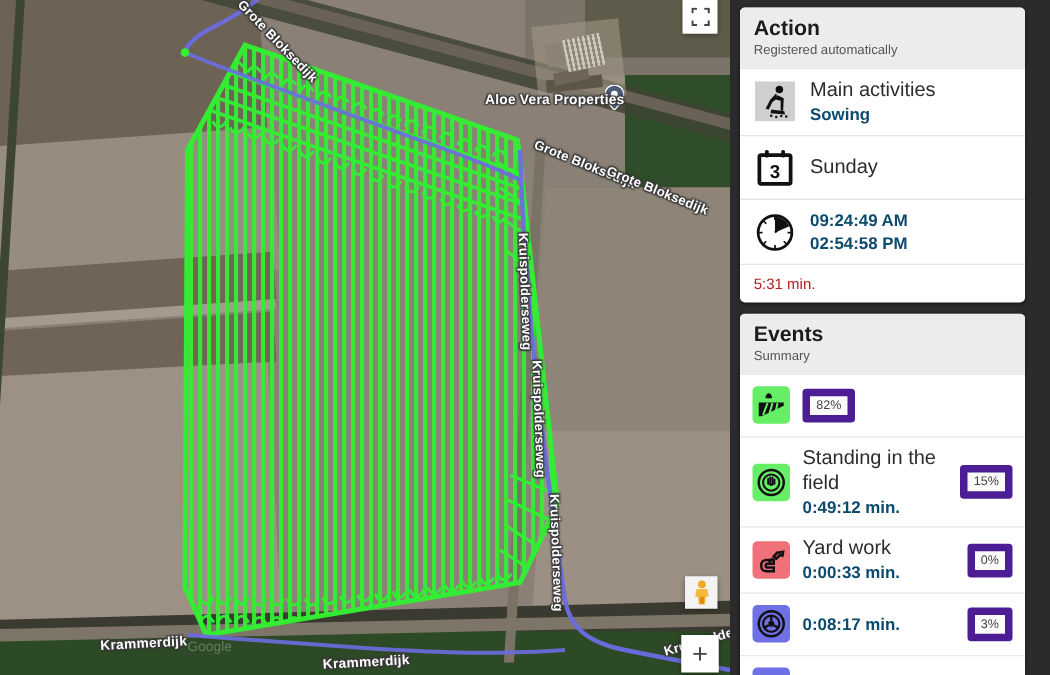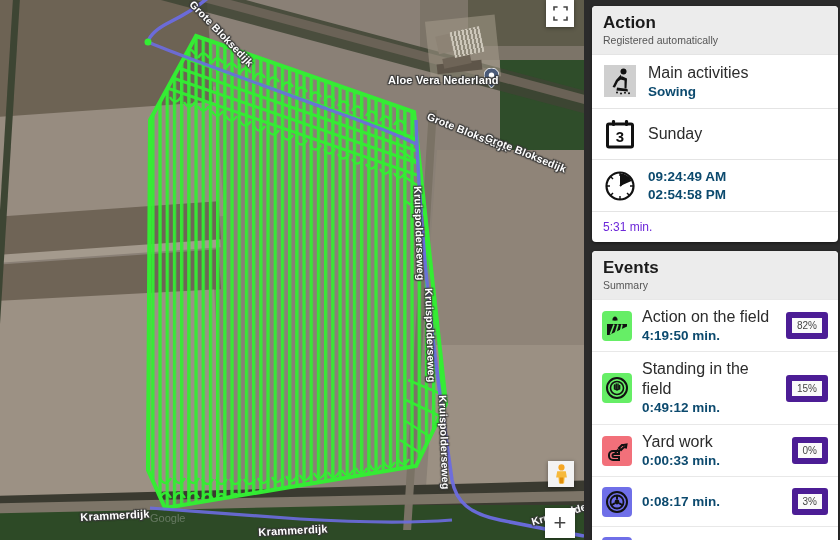--- a/index.html
+++ b/index.html
@@ -98,42 +98,42 @@
     position:absolute; background:#fff; box-shadow:0 1px 4px rgba(0,0,0,.4);
     display:flex; align-items:center; justify-content:center;
   }
   .ctl-fullscreen { left:546px; top:-1px; width:28px; height:28px; }
   .ctl-plus { left:545px; top:508px; width:30px; height:30px; }
   .ctl-pegman { left:548px; top:461px; width:26px; height:26px; background:#f3f3f3; }
 
   
   #side {
     width:256px; height:536px; background:#2b2b2b;
-    padding:6px 2px 0 8px; display:flex; flex-direction:column; gap:9px;
+    padding:6px 20px 0 8px; display:flex; flex-direction:column; gap:9px;
   }
   .card {
     background:#fff; border-radius:4px; overflow:hidden;
     box-shadow:0 1px 3px rgba(0,0,0,.5);
     flex-shrink:0;
   }
   .card-head { background:#ececec; padding:7px 11px 8px 11px; }
   .card-title { font-size:17px; font-weight:700; color:#1b1b1b; line-height:1.15; }
   .card-sub { font-size:10.5px; color:#555; margin-top:1px; }
 
   .row {
     display:flex; align-items:center; gap:11px;
     padding:8px 11px; border-top:1px solid #e4e4e4;
     min-height:48px;
   }
   .row:first-of-type { border-top:none; }
   .row-icon { width:34px; height:34px; flex:0 0 34px; display:flex; align-items:center; justify-content:center; }
   .row-text { flex:1 1 auto; min-width:0; }
   .row-l1 { font-size:16px; color:#2c2c2c; line-height:1.25; }
   .row-l2 { font-size:13.5px; font-weight:700; color:#0c4a6e; line-height:1.3; }
-  .row-plain { padding:8px 11px; font-size:12px; color:#6d28d9; border-top:1px solid #e4e4e4; }
+  .row-plain { padding:8px 11px; font-size:12px; color:#b91c1c; border-top:1px solid #e4e4e4; }
 
   .props-row {
     display:flex; align-items:center; gap:9px;
     padding:8px 11px; border-top:1px solid #d8d8d8; background:#f2f2f2;
   }
   .props-label { flex:1; font-size:12.5px; font-weight:700; color:#222; }
 
   .ev-icon {
     width:30px; height:30px; flex:0 0 30px; border-radius:4px;
     display:flex; align-items:center; justify-content:center;
@@ -241,21 +241,21 @@
                C456,502 470,514 500,520 C530,526 560,532 584,536" fill="none" stroke="#6b6be0" stroke-width="3.5" opacity="0.95"></path>
       <path d="M150,508 C200,512 260,516 300,519 C350,522 400,524 452,520" fill="none" stroke="#6b6be0" stroke-width="3.2" opacity="0.9"></path>
       <circle cx="148" cy="42" r="3.5" fill="#33ee33"></circle>
     </svg>
 
     <svg class="map-pin" viewBox="0 0 15 20">
       <path d="M7.5 0C3.4 0 0 3.3 0 7.4c0 5.4 7.5 12.6 7.5 12.6S15 12.8 15 7.4C15 3.3 11.6 0 7.5 0z" fill="#4a5a78" stroke="#fff" stroke-width="1"></path>
       <circle cx="7.5" cy="7.3" r="2.7" fill="#fff"></circle>
     </svg>
 
-    <div class="map-label lbl-aloe">Aloe Vera Nederland</div>
+    <div class="map-label lbl-aloe">Aloe Vera Properties</div>
     <div class="map-label lbl-grote1">Grote Bloksedijk</div>
     <div class="map-label lbl-grote2">Grote Bloksedijk</div>
     <div class="map-label lbl-grote3">Grote Bloksedijk</div>
     <div class="map-label lbl-kruis1">Kruispolderseweg</div>
     <div class="map-label lbl-kruis2">Kruispolderseweg</div>
     <div class="map-label lbl-kruis3">Kruispolderseweg</div>
     <div class="map-label lbl-kruis4">Kruispolderseweg</div>
     <div class="map-label lbl-kram1">Krammerdijk</div>
     <div class="map-label lbl-kram2">Krammerdijk</div>
     <div class="attrib">Google</div>
@@ -364,24 +364,20 @@
             <path d="M10 2.5a2 2 0 1 1 0 4 2 2 0 0 1 0-4z" fill="#111"></path>
             <path d="M7.5 4.5h5v2h-5z" fill="#111"></path>
             <path d="M2 10 L22 10 L22 12.5 L4 21 L2 21z" fill="#111"></path>
             <g stroke="#66ee66" stroke-width="1.6">
               <path d="M9 10.5 L5.5 20"></path>
                 <path d="M13 10.5 L10.5 19"></path>
                 <path d="M17 10.5 L15.5 17.5"></path>
             </g>
           </svg>
         </div>
-        <div class="row-text">
-          <div class="row-l1">Action on the field</div>
-          <div class="row-l2">4:19:50 min.</div>
-        </div>
         <div class="pct">82%</div>
       </div>
 
       <div class="ev-row">
         <div class="ev-icon" style="background:#66ee66">
           <svg width="24" height="24" viewBox="0 0 24 24">
             <circle cx="12" cy="12" r="10" fill="none" stroke="#111" stroke-width="2"></circle>
             <circle cx="12" cy="12" r="6.5" fill="none" stroke="#111" stroke-width="1.6"></circle>
             <path d="M9.5 9 v4 M11.2 8 v5 M13 8 v5 M14.6 9.5 v3.5" stroke="#111" stroke-width="1.5" stroke-linecap="round"></path>
             <path d="M9.5 13 q2.5 3.5 5 0" fill="#111"></path>

